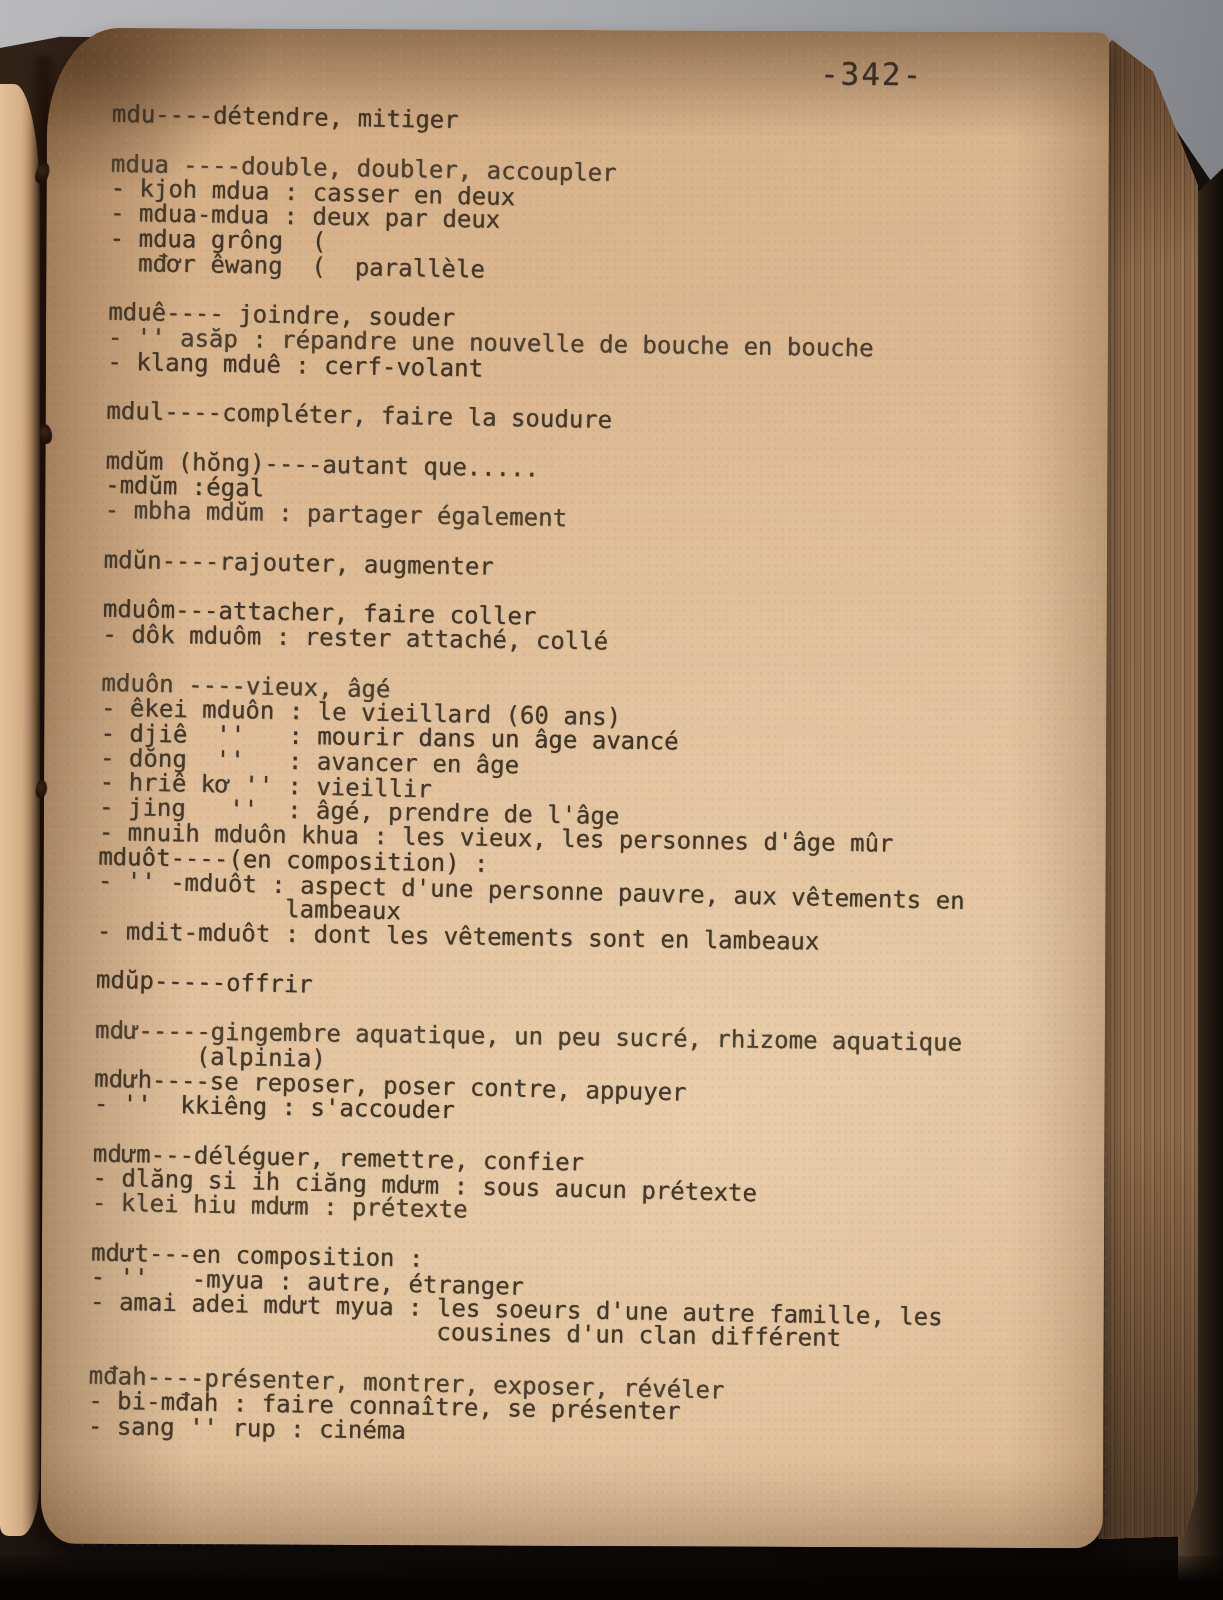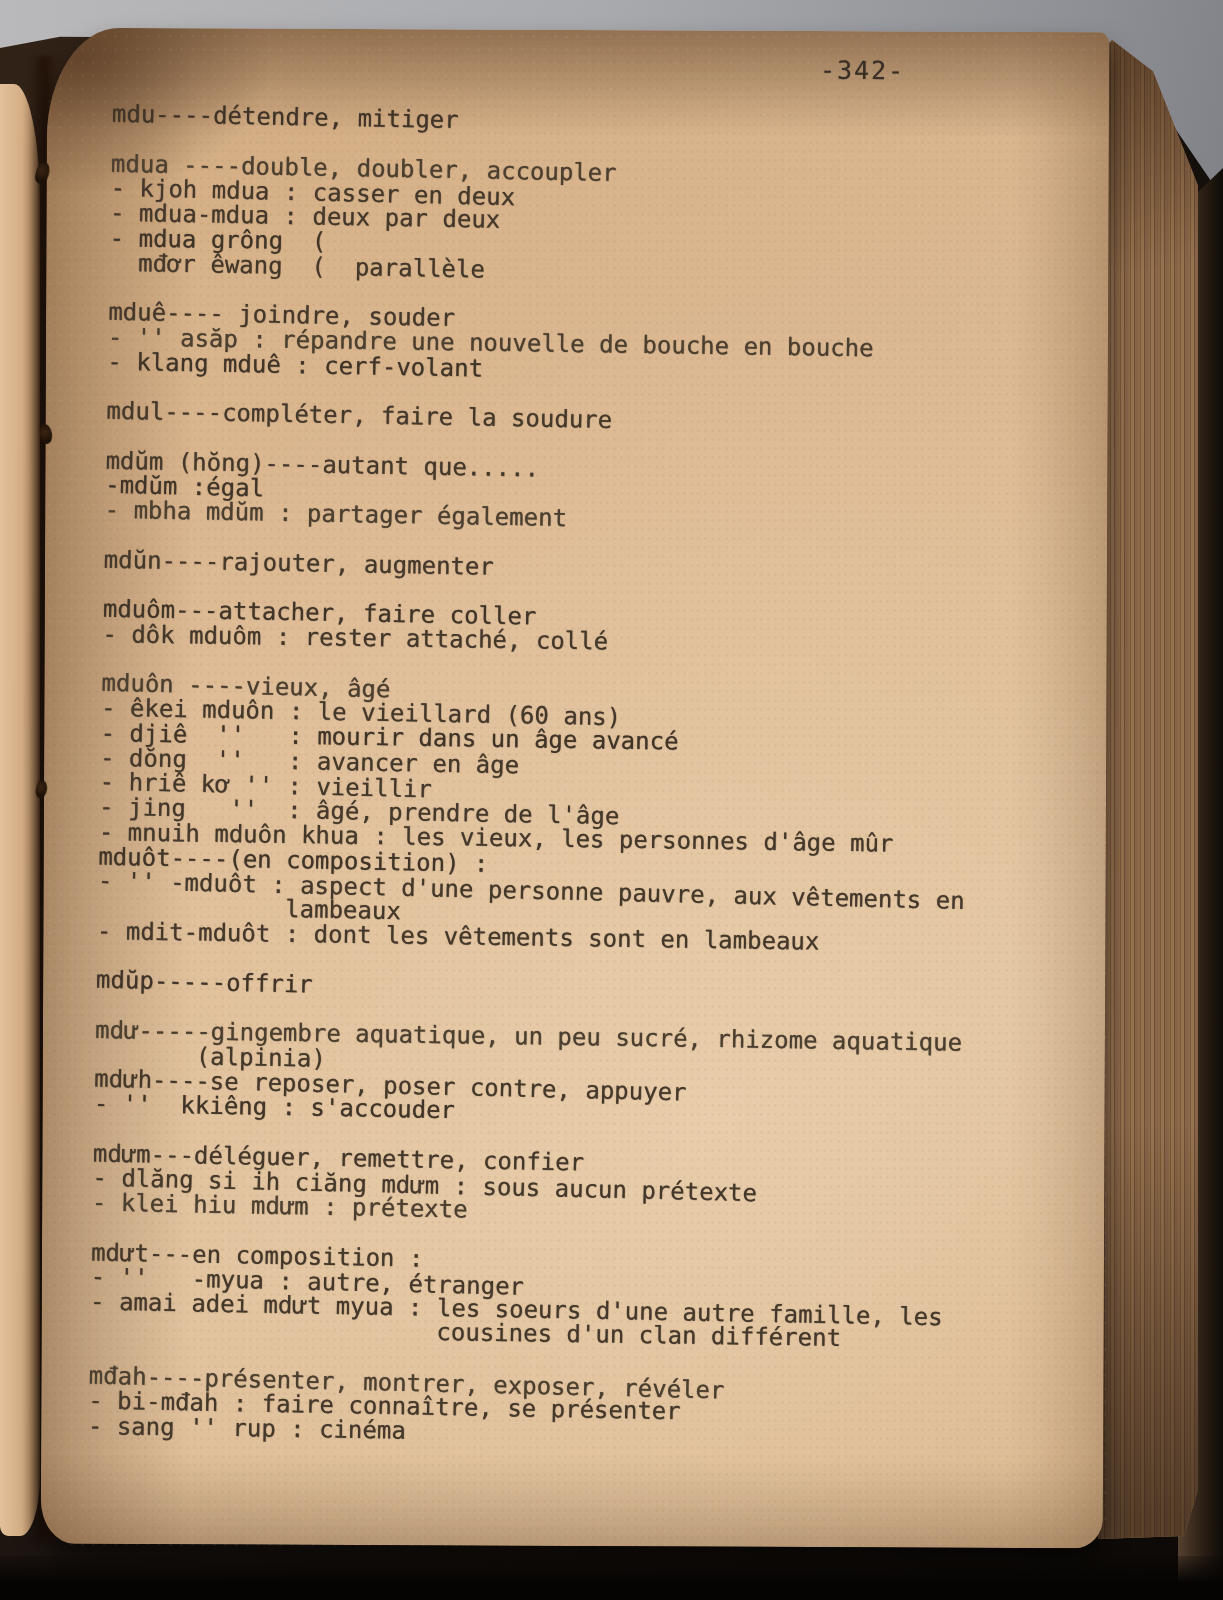--- a/index.html
+++ b/index.html
@@ -90,21 +90,21 @@
     transform:rotate(1.05deg);transform-origin:14px 8px;
   }
   .tl{white-space:pre;height:24.75px;transform-origin:0 50%;}
   .tl:nth-child(4n){transform:rotate(.3deg);}
   .tl:nth-child(4n+2){transform:rotate(-.22deg) translateY(.5px);}
   .tl:nth-child(7n+3){color:#4b3f30;}
   .tl:nth-child(5n+1){color:#3f3427;}
 
   .pagenum{
     position:absolute;left:820px;top:56px;
-    font-size:25px;letter-spacing:2px;color:#3a2f26;
+    font-size:31px;letter-spacing:2px;color:#3a2f26;
     text-shadow:0 0 1px rgba(58,47,38,.6);
     transform:rotate(.6deg);
   }
 
   
   .bottomdark{
     position:absolute;left:0;top:1556px;width:100%;height:44px;
     background:linear-gradient(to bottom,rgba(10,7,4,.25),#060403 60%);
   }
 </style>

